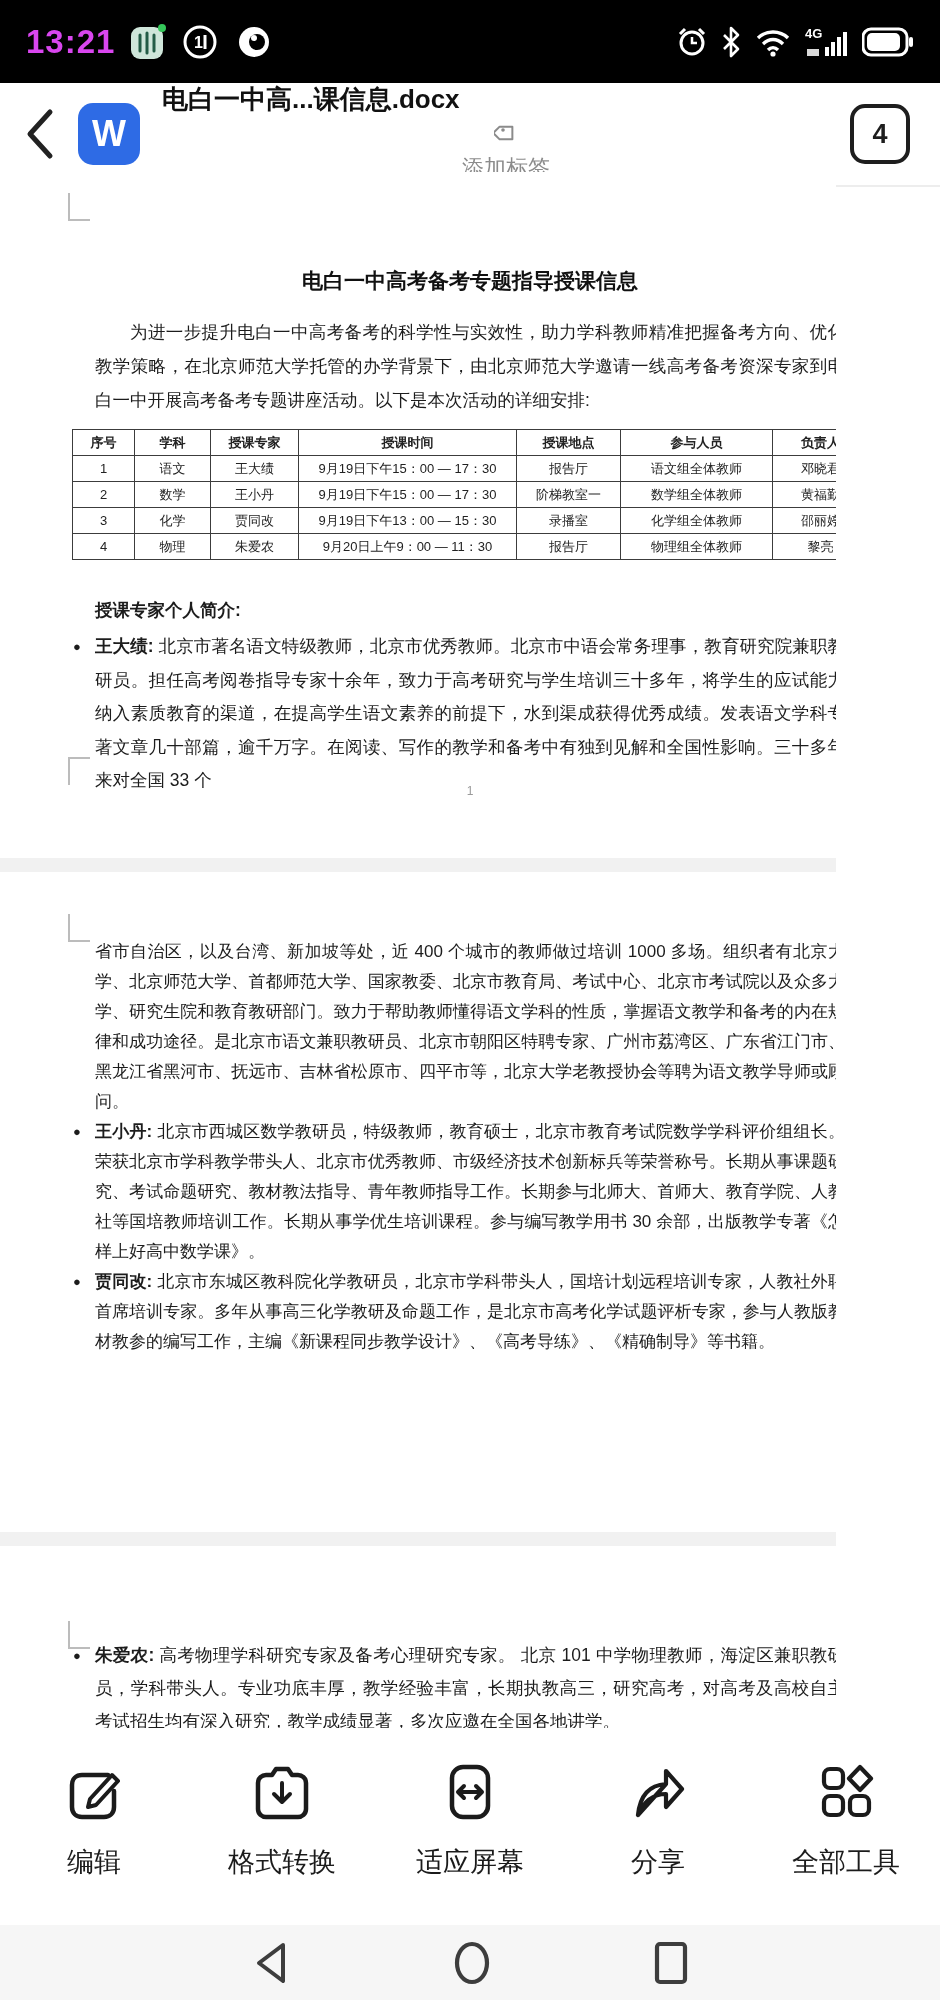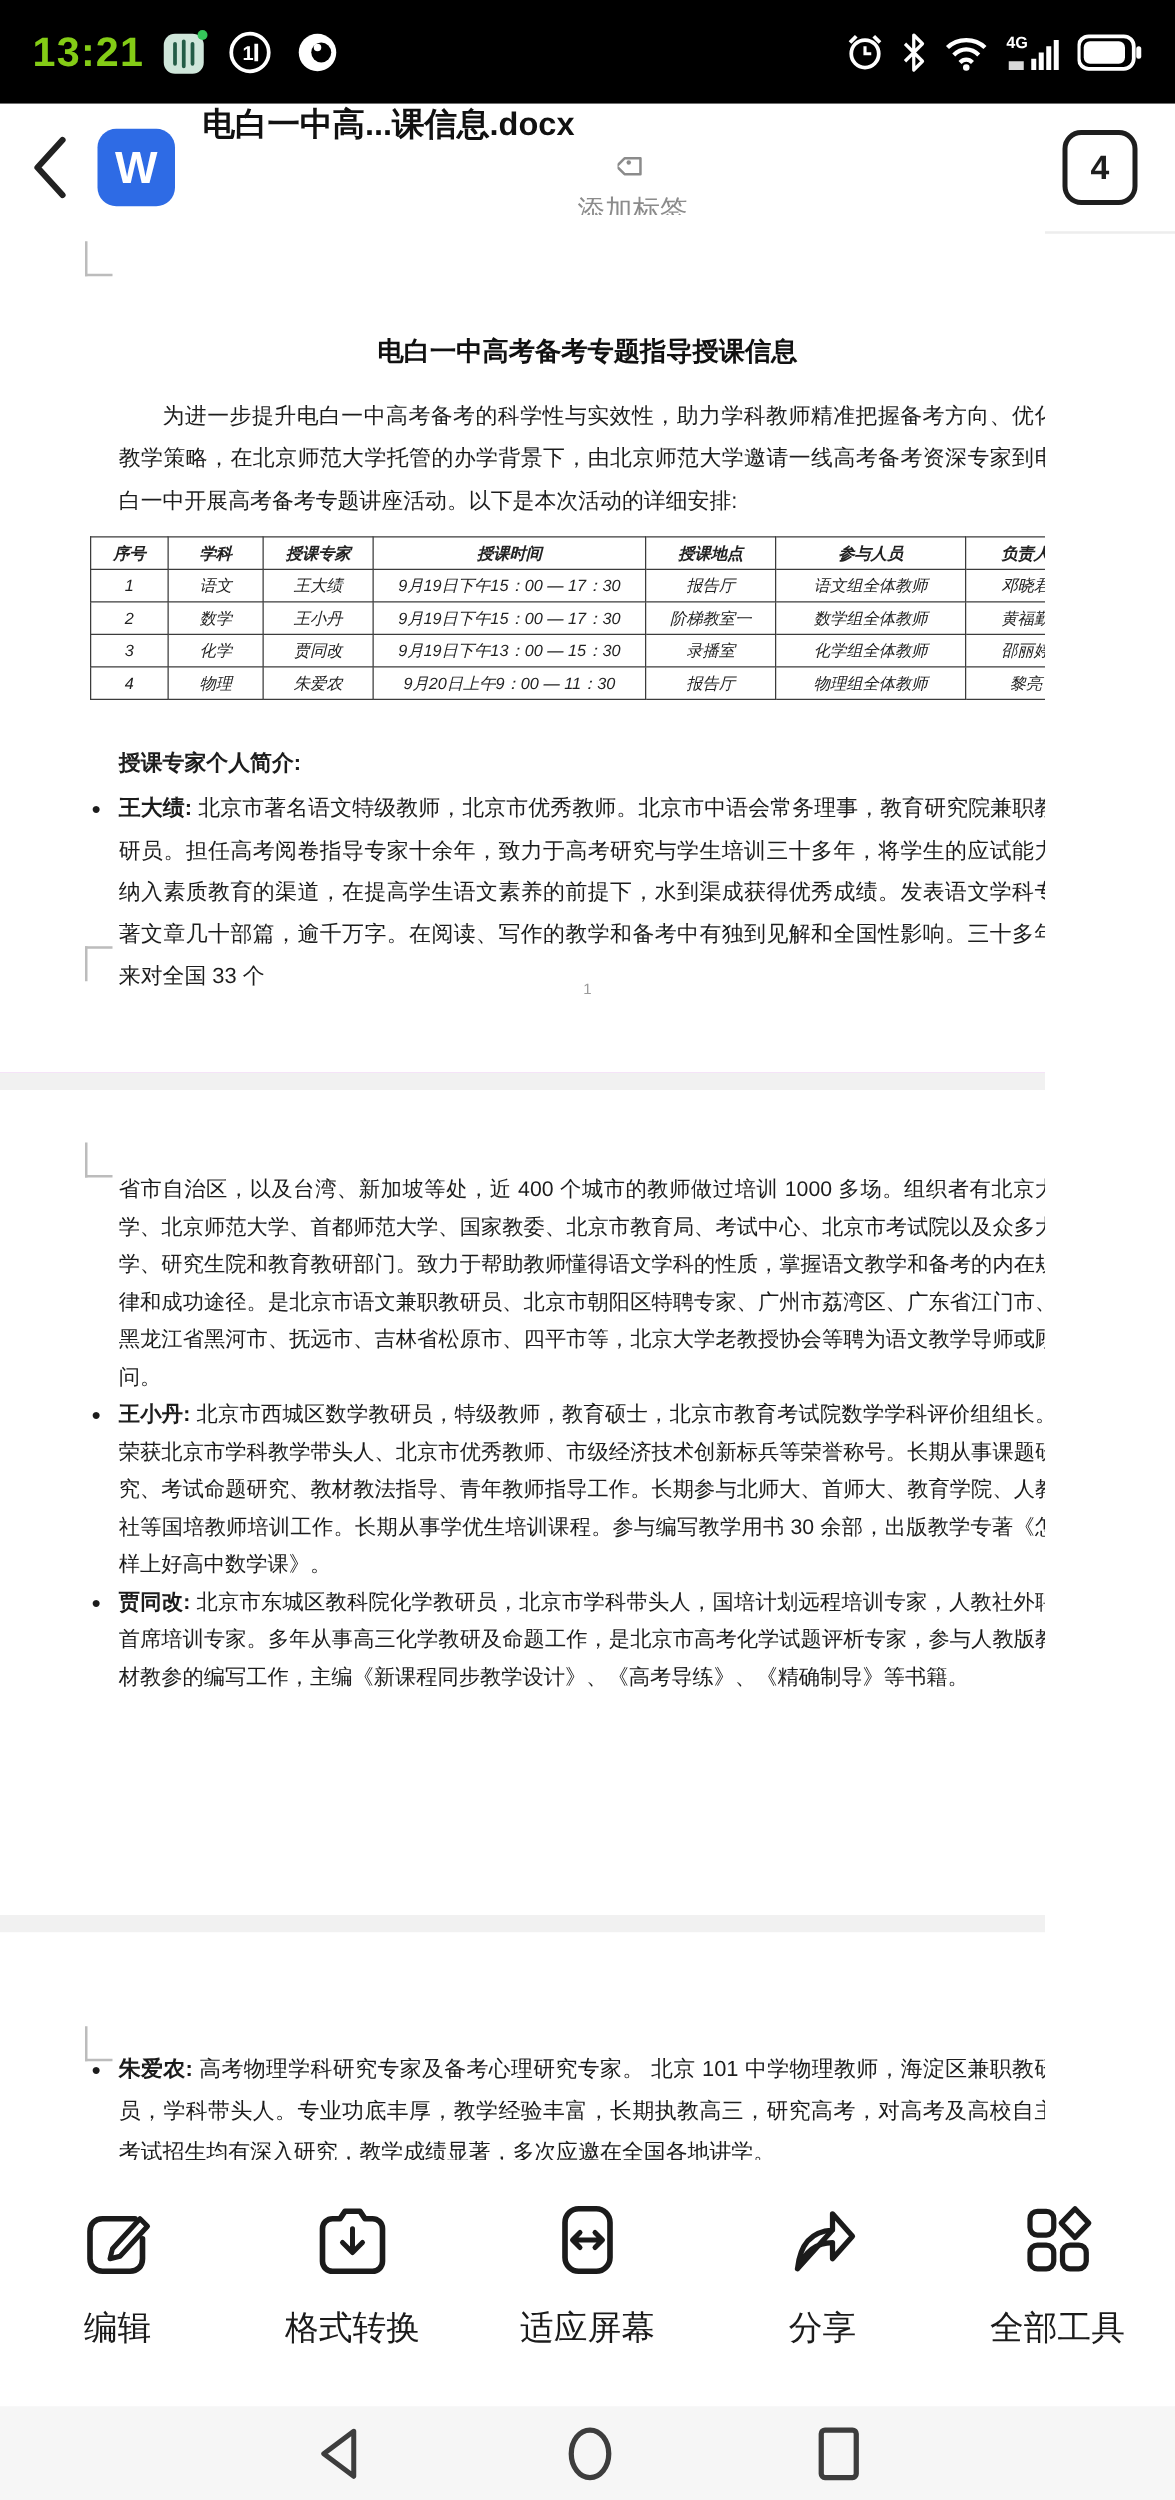--- a/index.html
+++ b/index.html
@@ -6,21 +6,21 @@
   body{
     width:940px;height:2000px;position:relative;overflow:hidden;
     background:#ffffff;
     font-family:"Liberation Sans","DejaVu Sans",sans-serif;
     -webkit-font-smoothing:antialiased;
   }
   
   .statusbar{
     position:absolute;left:0;top:0;width:940px;height:83px;background:#000;
     display:flex;align-items:center;justify-content:space-between;
-    padding:0 26px;box-sizing:border-box;color:#84cc16;
+    padding:0 26px;box-sizing:border-box;color:#d946ef;
   }
   .sb-left{display:flex;align-items:center;gap:14px;}
   .sb-time{font-size:33px;font-weight:700;letter-spacing:1px;}
   .sb-right{display:flex;align-items:center;gap:13px;}
   .sb-ico{display:block;}
   
   .header{
     position:absolute;left:0;top:83px;width:940px;height:104px;background:#fff;
     border-bottom:2px solid #ededed;display:flex;align-items:center;box-sizing:border-box;
   }
@@ -54,21 +54,21 @@
   .para{font-size:17.5px;line-height:34px;text-align:justify;margin:0;}
   .indent2{text-indent:2em;}
   .p2 .para{line-height:30px;font-size:17px;}
   .p3 .para{line-height:33px;font-size:17.5px;}
   .bullet-para{position:relative;}
   .bullet-dot{position:absolute;left:-22px;top:0;font-size:13px;}
   .bname{font-weight:700;}
   .sec-head{font-size:17.5px;font-weight:700;margin:38px 0 8px 0;}
   .pagenum{position:absolute;left:0;width:940px;text-align:center;font-size:12px;color:#9a9a9a;}
   
-  table.sched{border-collapse:collapse;margin:12px 0 0 -23px;width:796px;table-layout:fixed;font-style:italic;}
+  table.sched{border-collapse:collapse;margin:12px 0 0 -23px;width:796px;table-layout:fixed;}
   table.sched th,table.sched td{
     border:1px solid #3c3c3c;text-align:center;vertical-align:middle;
     font-size:13px;color:#222;height:25px;padding:0 2px;overflow:hidden;white-space:nowrap;
   }
   table.sched th{font-weight:700;}
   
   .toolbar{
     position:absolute;left:0;top:1743px;width:940px;height:182px;background:#fff;
     display:flex;align-items:flex-start;justify-content:space-around;padding-top:18px;box-sizing:border-box;
   }

